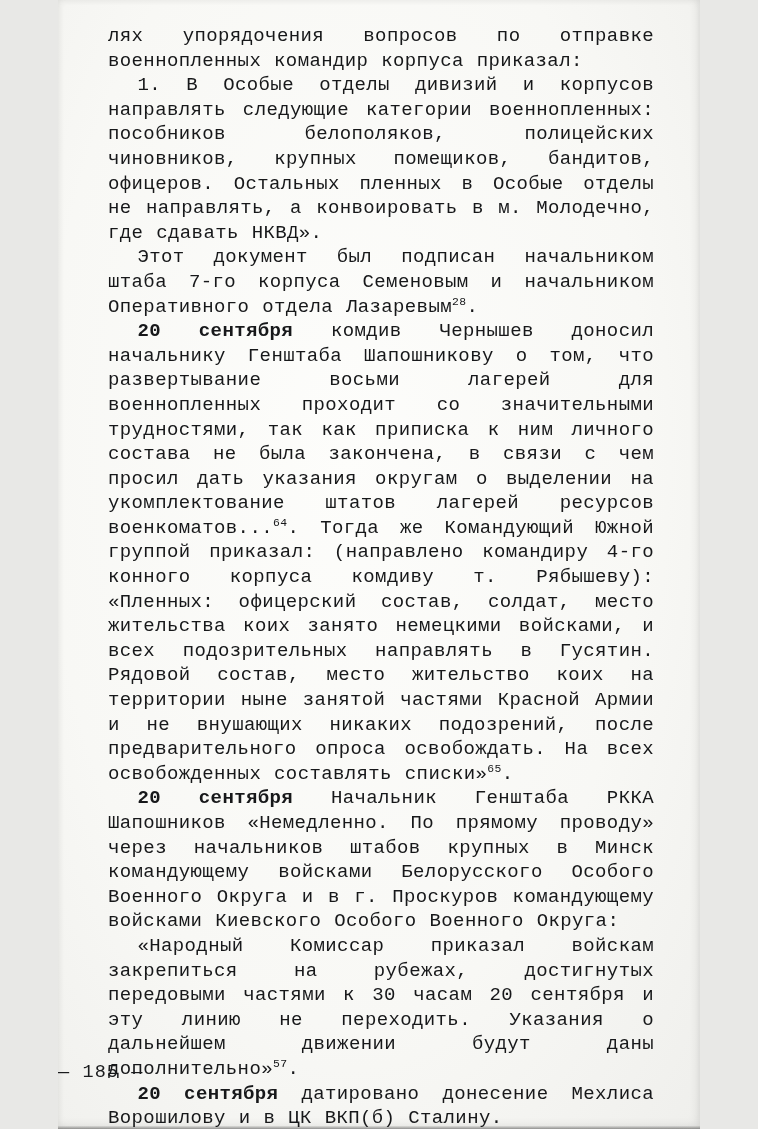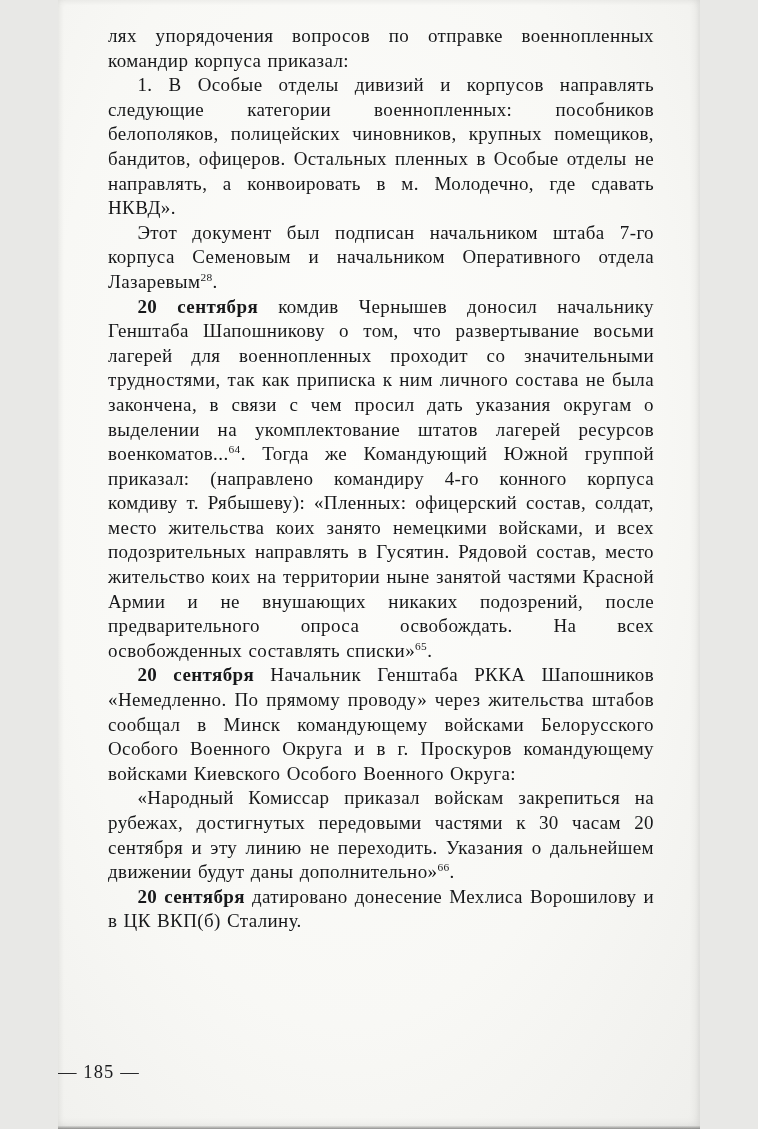--- a/index.html
+++ b/index.html
@@ -9,21 +9,21 @@
   }
   .page {
     position: relative;
     width: 642px;
     height: 1129px;
     margin: 0 auto;
     background:
       radial-gradient(ellipse at 45% 40%, #fdfdfb 0%, #f8f8f5 60%, #efefec 100%);
     box-shadow: inset -2px -3px 10px rgba(0,0,0,0.10), inset 1px 1px 6px rgba(0,0,0,0.04);
     overflow: hidden;
-    font-family: Liberation Serif, serif;
+    font-family: Liberation Mono, monospace;
     color: #17181a;
   }
   .page::after {
     content: "";
     position: absolute;
     left: 0; right: 0; bottom: 0;
     height: 3px;
     background: linear-gradient(to bottom, rgba(0,0,0,0.05), rgba(0,0,0,0.35));
     pointer-events: none;
   }
@@ -65,18 +65,18 @@
 </style>
 </head>
 <body>
 
 <div class="page">
   <div class="text-block">
       <p class="para"><span>лях упорядочения вопросов по отправке военнопленных командир корпуса приказал:</span></p>
       <p class="para indent"><span>1. В Особые отделы дивизий и корпусов направлять следующие категории военнопленных: пособников белополяков, полицейских чиновников, крупных помещиков, бандитов, офицеров. Остальных пленных в Особые отделы не направлять, а конвоировать в м. Молодечно, где сдавать НКВД».</span></p>
       <p class="para indent"><span>Этот документ был подписан начальником штаба 7-го корпуса Семеновым и начальником Оперативного отдела Лазаревым</span><sup>28</sup><span>.</span></p>
       <p class="para indent"><span class="bold">20 сентября</span><span> комдив Чернышев доносил начальнику Генштаба Шапошникову о том, что развертывание восьми лагерей для военнопленных проходит со значительными трудностями, так как приписка к ним личного состава не была закончена, в связи с чем просил дать указания округам о выделении на укомплектование штатов лагерей ресурсов военкоматов...</span><sup>64</sup><span>. Тогда же Командующий Южной группой приказал: (направлено командиру 4-го конного корпуса комдиву т. Рябышеву): «Пленных: офицерский состав, солдат, место жительства коих занято немецкими войсками, и всех подозрительных направлять в Гусятин. Рядовой состав, место жительство коих на территории ныне занятой частями Красной Армии и не внушающих никаких подозрений, после предварительного опроса освобождать. На всех освобожденных составлять списки»</span><sup>65</sup><span>.</span></p>
-      <p class="para indent"><span class="bold">20 сентября</span><span> Начальник Генштаба РККА Шапошников «Немедленно. По прямому проводу» через жительства штабов сообщал в Минск командующему войсками Белорусского Особого Военного Округа и в г. Проскуров командующему войсками Киевского Особого Военного Округа:</span></p>
-      <p class="para indent"><span>«Народный Комиссар приказал войскам закрепиться на рубежах, достигнутых передовыми частями к 30 часам 20 сентября и эту линию не переходить. Указания о дальнейшем движении будут даны дополнительно»</span><sup>66</sup><span>.</span></p>
+      <p class="para indent"><span class="bold">20 сентября</span><span> Начальник Генштаба РККА Шапошников «Немедленно. По прямому проводу» через начальников штабов крупных в Минск командующему войсками Белорусского Особого Военного Округа и в г. Проскуров командующему войсками Киевского Особого Военного Округа:</span></p>
+      <p class="para indent"><span>«Народный Комиссар приказал войскам закрепиться на рубежах, достигнутых передовыми частями к 30 часам 20 сентября и эту линию не переходить. Указания о дальнейшем движении будут даны дополнительно»</span><sup>57</sup><span>.</span></p>
       <p class="para indent"><span class="bold">20 сентября</span><span> датировано донесение Мехлиса Ворошилову и в ЦК ВКП(б) Сталину.</span></p>
     </div>
   <div class="page-number">— 185 —</div>
 </div>
 
 </body></html>

